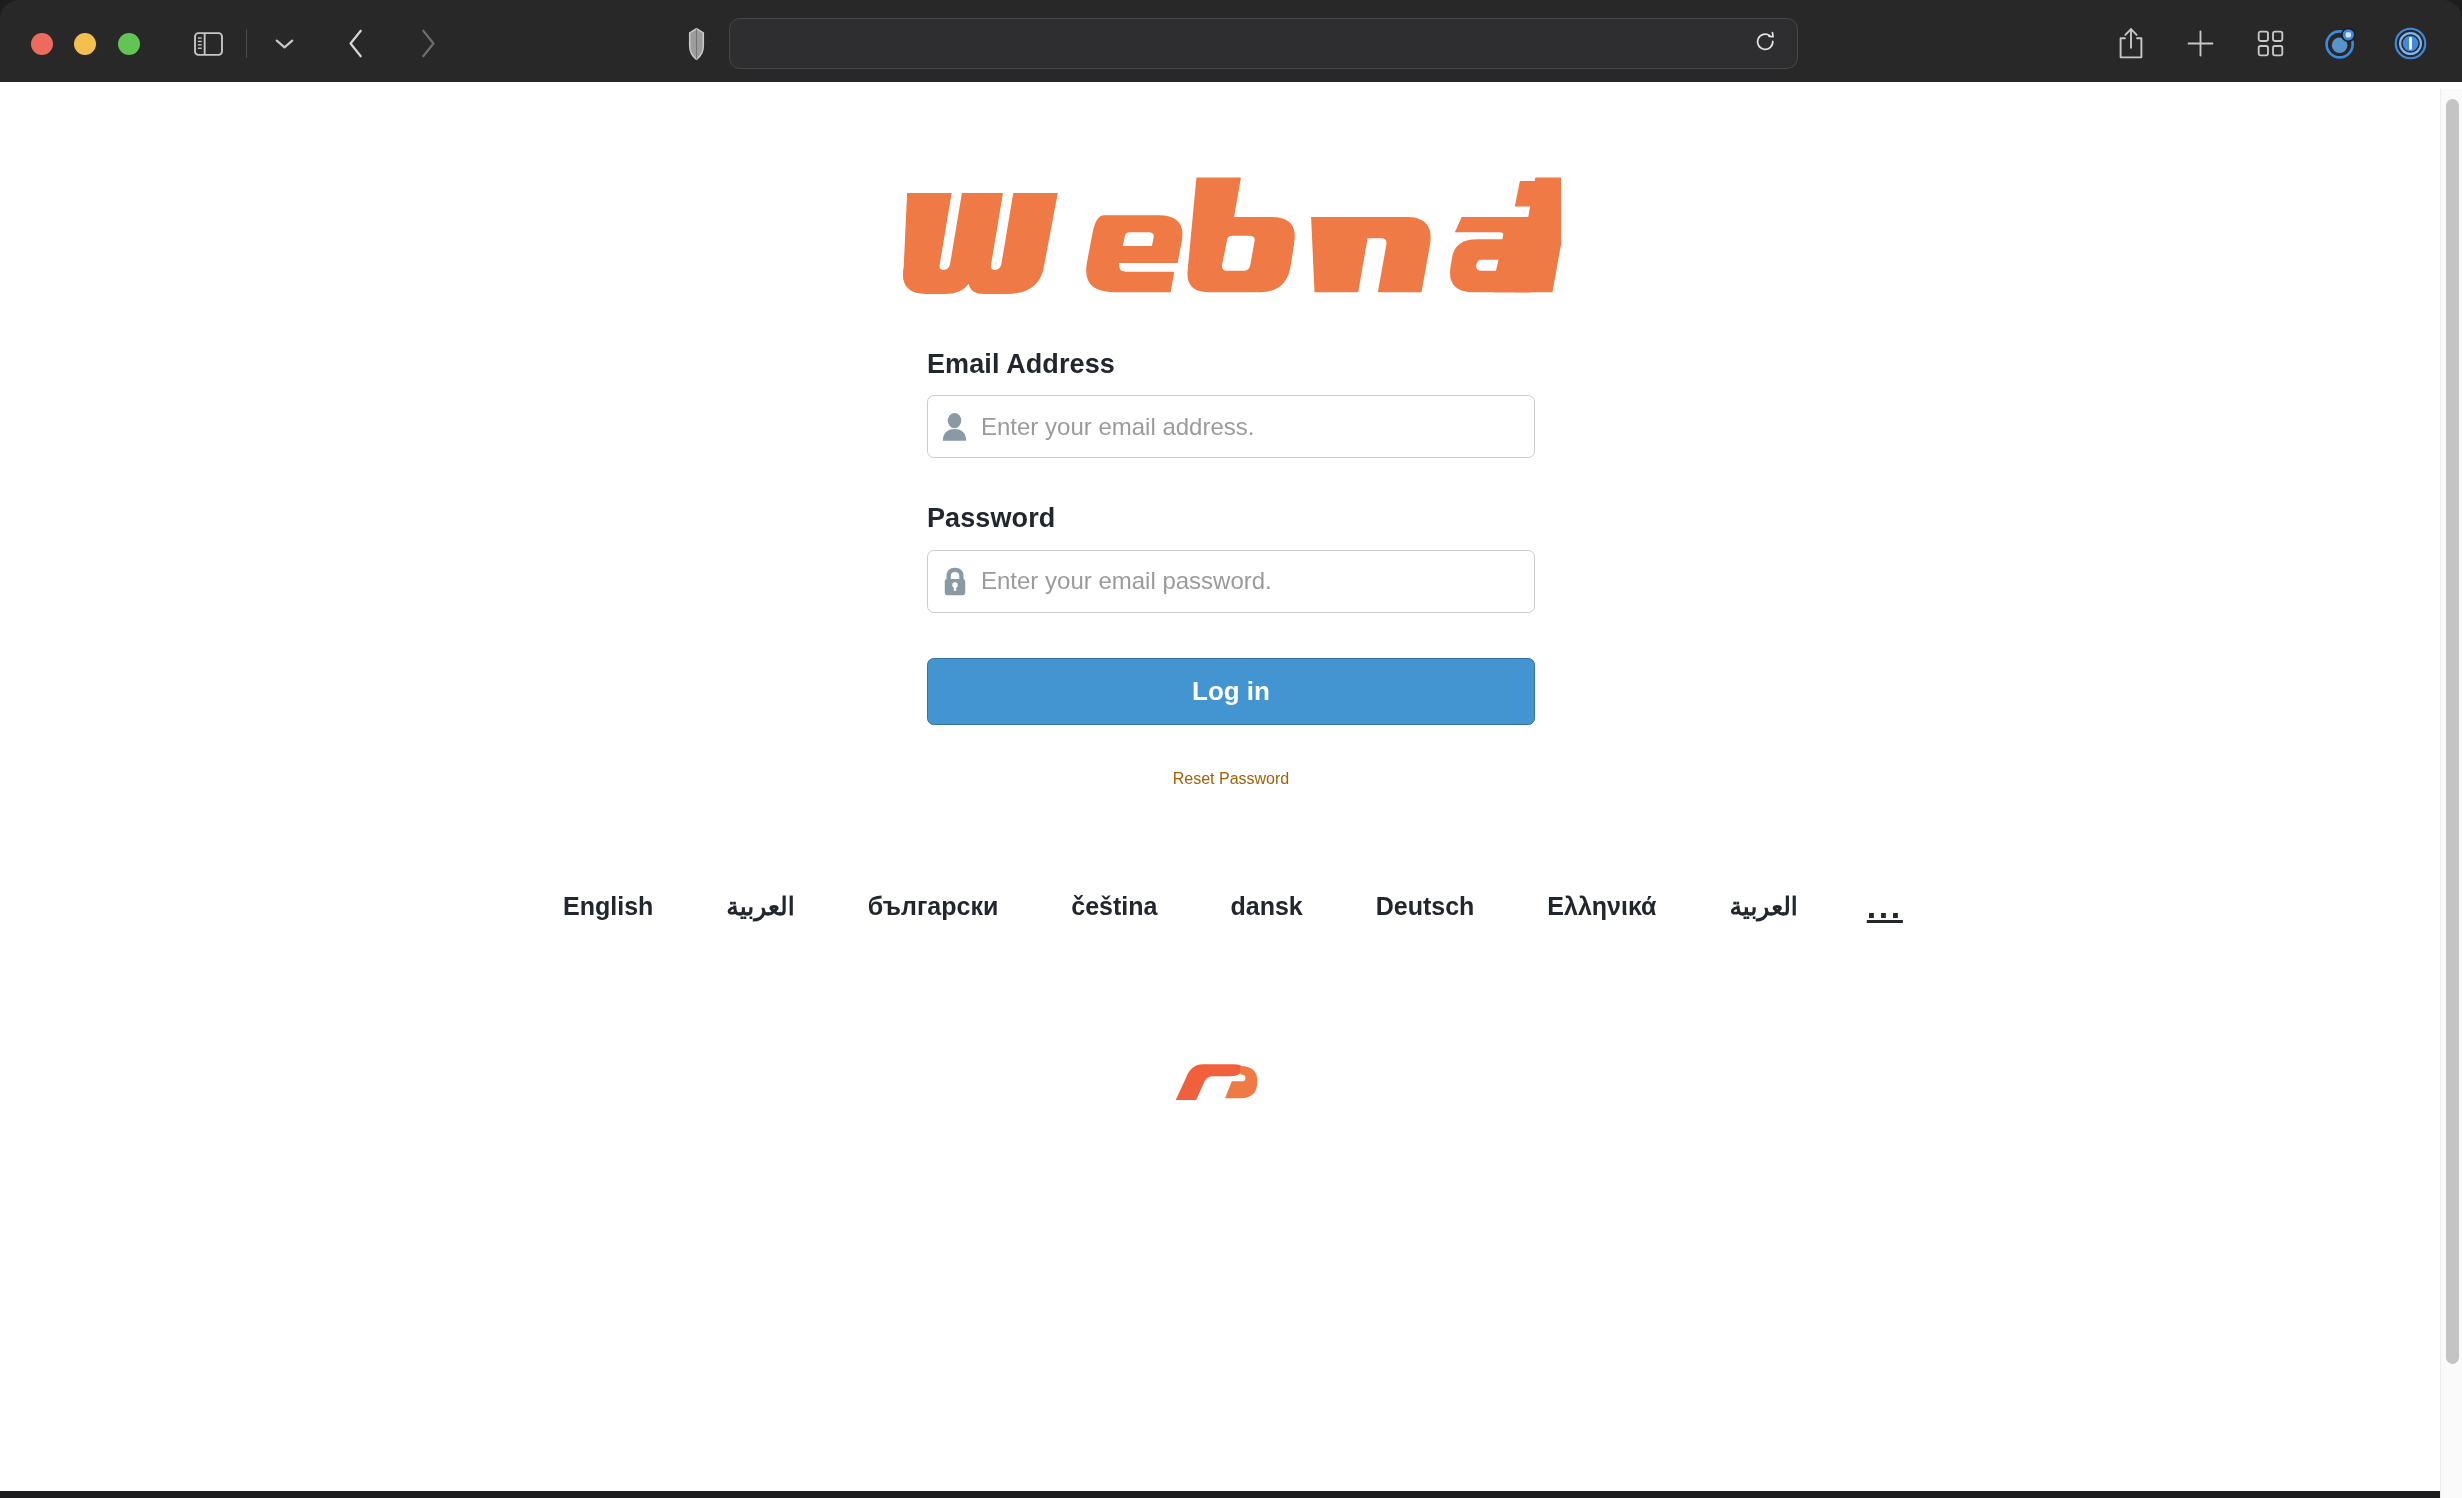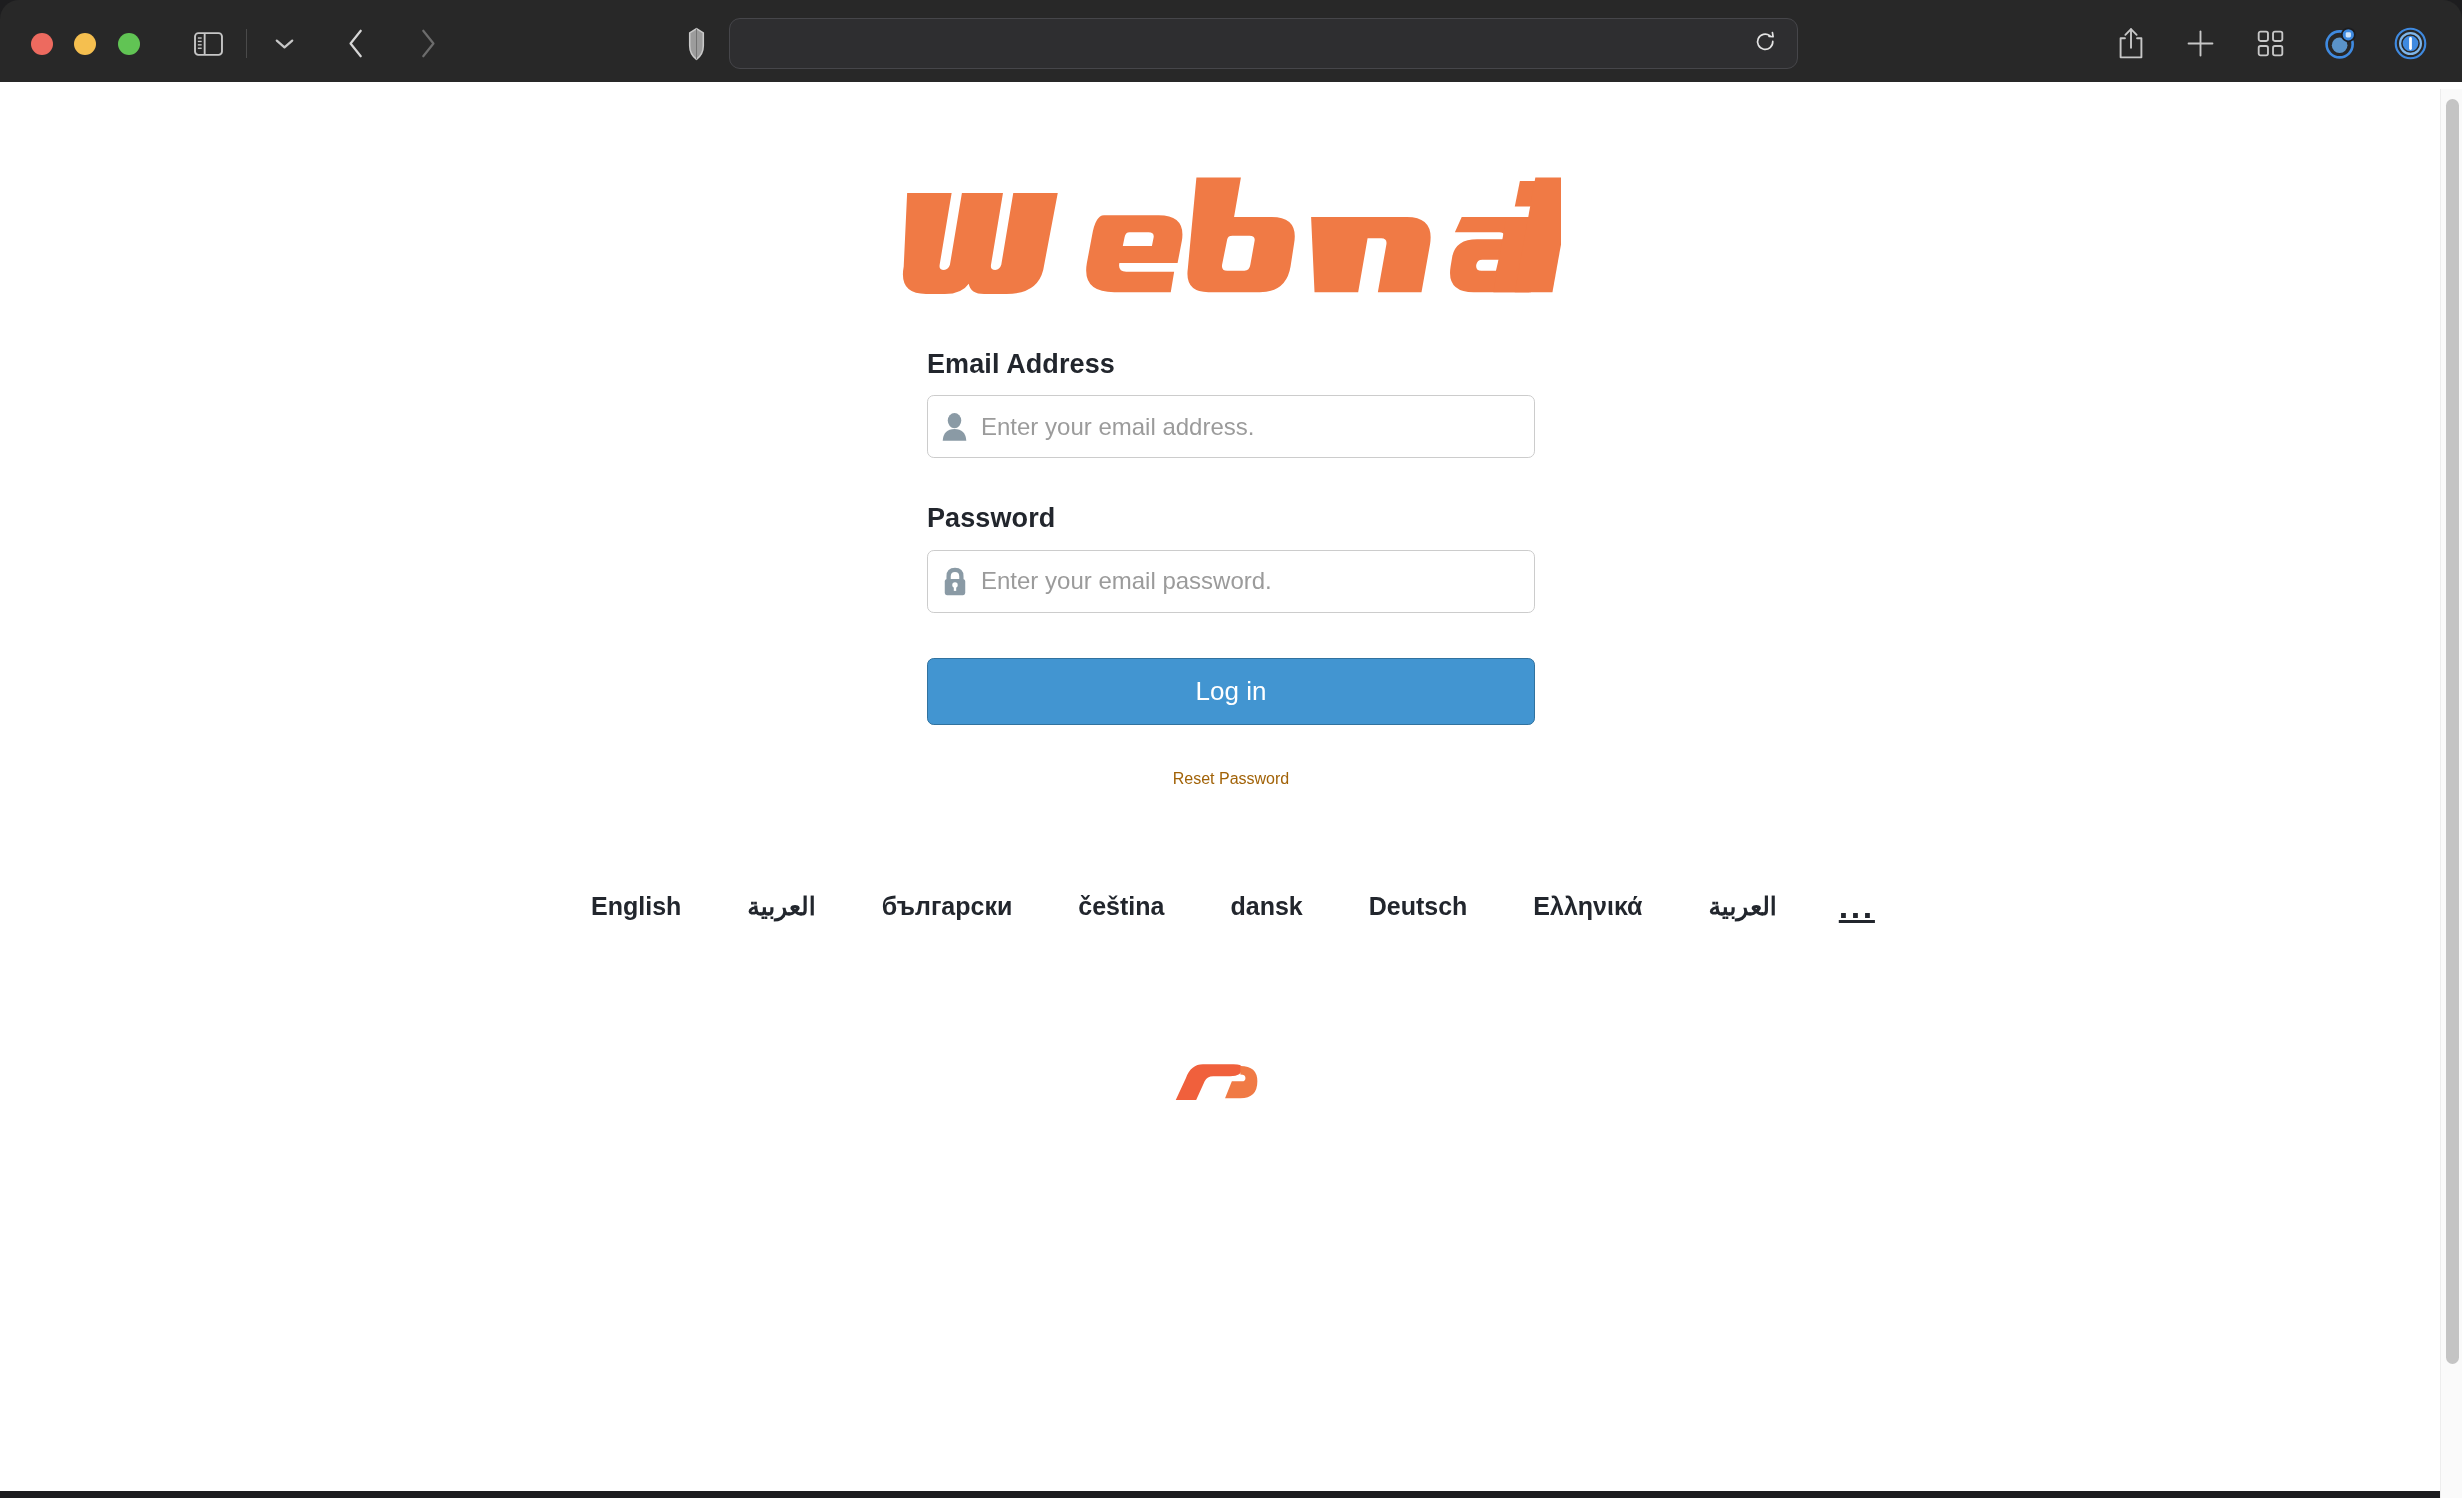--- a/index.html
+++ b/index.html
@@ -207,21 +207,21 @@
 
   .btn-login {
     width: 608px;
     height: 67px;
     background: #4295d1;
     border: 0.9px solid #31729f;
     border-radius: 6.8px;
     color: #ffffff;
     font-family: "Liberation Sans", sans-serif;
     font-size: 26px;
-    font-weight: normal;
+    font-weight: bold;
     cursor: pointer;
     display: flex;
     align-items: center;
     justify-content: center;
     margin-top: 6.8px;
   }
 
   .reset-link-wrap {
     width: 608px;
     display: flex;
@@ -235,21 +235,21 @@
     text-decoration: none;
     cursor: pointer;
   }
 
   
   .lang-row {
     margin-top: 103px;
     display: flex;
     align-items: center;
     justify-content: center;
-    gap: 0;
+    gap: 7px;
     flex-wrap: nowrap;
   }
   .lang-item {
     font-size: 25px;
     font-weight: bold;
     color: #22262d;
     text-decoration: none;
     padding: 0 33px;
     white-space: nowrap;
     cursor: pointer;

